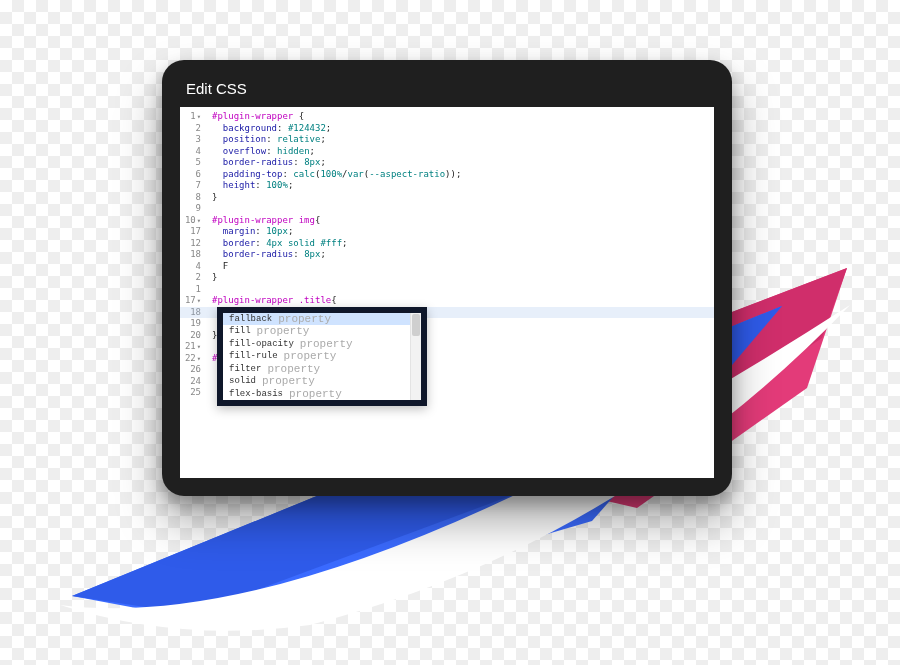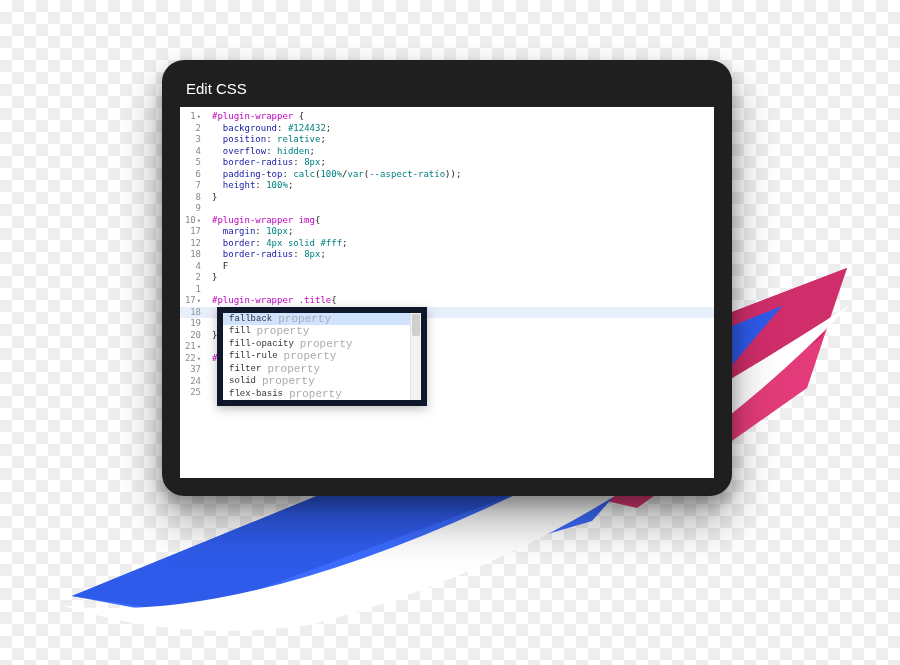--- a/index.html
+++ b/index.html
@@ -218,21 +218,21 @@
             <span class="ln">18</span>
             <span class="ln">4</span>
             <span class="ln">2</span>
             <span class="ln">1</span>
             <span class="ln">17<span class="fold"></span></span>
             <span class="ln">18</span>
             <span class="ln">19</span>
             <span class="ln">20</span>
             <span class="ln">21<span class="fold"></span></span>
             <span class="ln">22<span class="fold"></span></span>
-            <span class="ln">37</span>
+            <span class="ln">26</span>
             <span class="ln">24</span>
             <span class="ln">25</span>
           </div>
 
         <div class="code-area" id="code"><span class="code-line"><span class="sel">#plugin-wrapper</span> <span class="punc">{</span></span><span class="code-line">  <span class="prop">background</span><span class="punc">:</span> <span class="val">#124432</span><span class="punc">;</span></span><span class="code-line">  <span class="prop">position</span><span class="punc">:</span> <span class="val">relative</span><span class="punc">;</span></span><span class="code-line">  <span class="prop">overflow</span><span class="punc">:</span> <span class="val">hidden</span><span class="punc">;</span></span><span class="code-line">  <span class="prop">border-radius</span><span class="punc">:</span> <span class="val">8px</span><span class="punc">;</span></span><span class="code-line">  <span class="prop">padding-top</span><span class="punc">:</span> <span class="val">calc</span><span class="punc">(</span><span class="val">100%</span><span class="punc">/</span><span class="val">var</span><span class="punc">(</span><span class="val">--aspect-ratio</span><span class="punc">));</span></span><span class="code-line">  <span class="prop">height</span><span class="punc">:</span> <span class="val">100%</span><span class="punc">;</span></span><span class="code-line"><span class="punc">}</span></span><span class="code-line"></span><span class="code-line"><span class="sel">#plugin-wrapper</span> <span class="sel">img</span><span class="punc">{</span></span><span class="code-line">  <span class="prop">margin</span><span class="punc">:</span> <span class="val">10px</span><span class="punc">;</span></span><span class="code-line">  <span class="prop">border</span><span class="punc">:</span> <span class="val">4px solid #fff</span><span class="punc">;</span></span><span class="code-line">  <span class="prop">border-radius</span><span class="punc">:</span> <span class="val">8px</span><span class="punc">;</span></span><span class="code-line">  <span class="plain">F</span></span><span class="code-line"><span class="punc">}</span></span><span class="code-line"></span><span class="code-line"><span class="sel">#plugin-wrapper</span> <span class="sel">.title</span><span class="punc">{</span></span><span class="code-line"></span><span class="code-line"></span><span class="code-line"><span class="punc">}</span></span><span class="code-line"></span><span class="code-line"><span class="sel">#p</span></span><span class="code-line"></span><span class="code-line"></span><span class="code-line"></span></div>
 
         <div class="autocomplete" id="ac">
           <div class="ac-scroll-track">
             <div class="ac-scroll-thumb"></div>
           </div>

